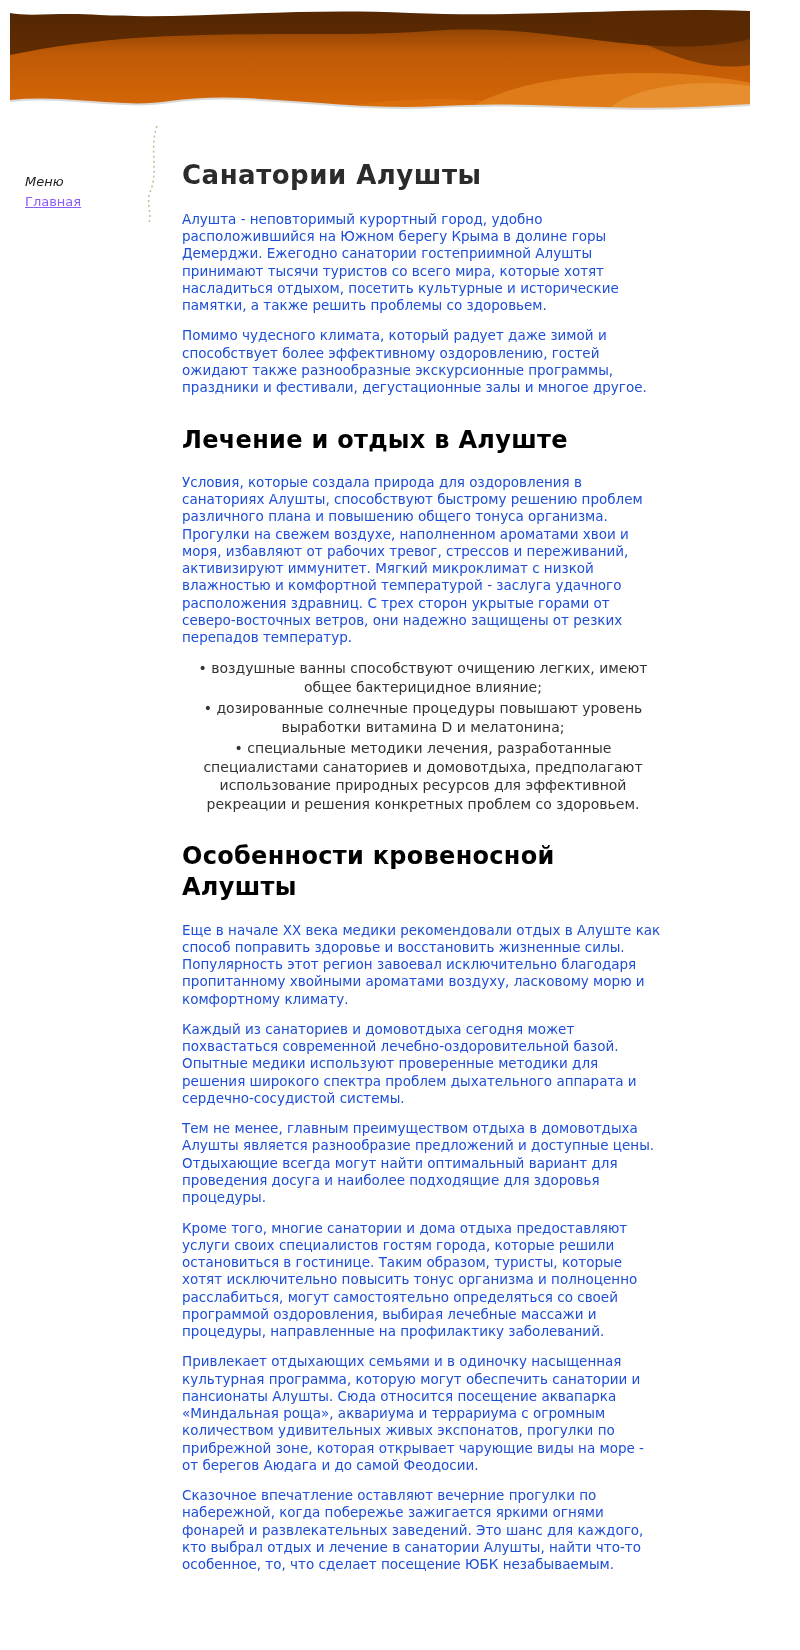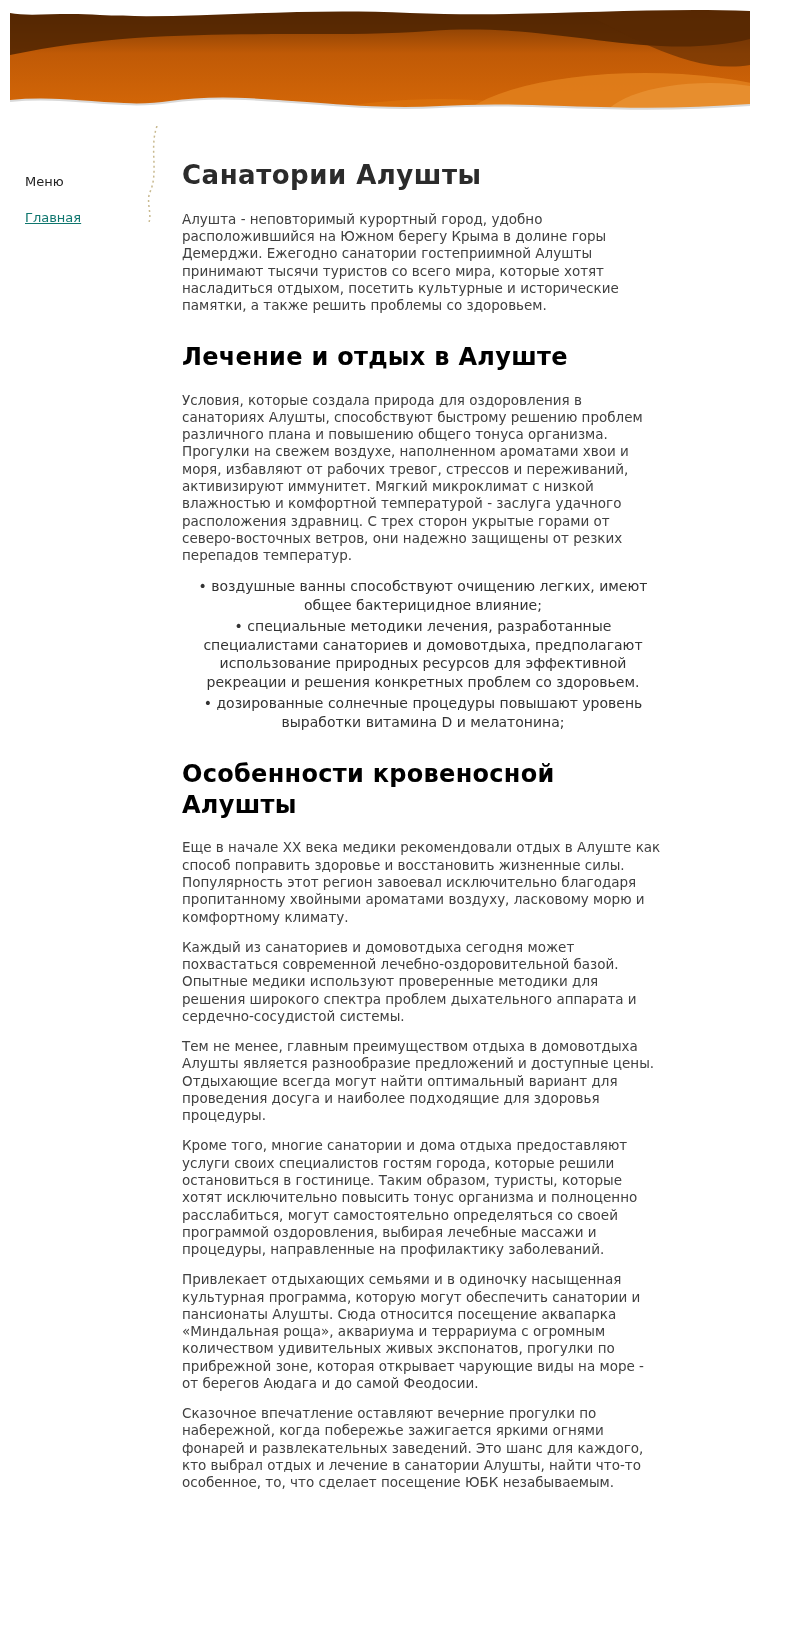--- a/index.html
+++ b/index.html
@@ -40,24 +40,25 @@
   .sidebar {
     width: 182px;
     box-sizing: border-box;
     padding: 12px 0 0 25px;
     flex: 0 0 auto;
     font-size: 13px;
     line-height: 1.35;
   }
   .menu-title {
     color: #222222;
-    margin-bottom: 18px;
+    margin-bottom: 2px;
+    font-style: italic;
   }
   .menu-link {
-    color: #0f766e;
+    color: #8b5cf6;
     text-decoration: underline;
     cursor: pointer;
     display: inline-block;
   }
   .content {
     width: 482px;
     flex: 0 0 auto;
   }
   h1.page-title {
     font-size: 26px;
@@ -73,21 +74,21 @@
     color: #000000;
     margin: 28px 0 18px 0;
     line-height: 1.3;
     max-width: 430px;
     letter-spacing: 0.3px;
   }
   .content p {
     font-size: 13.5px;
     line-height: 1.28;
     margin: 0 0 13px 0;
-    color: #404040;
+    color: #1d4ed8;
   }
   ul.bullets {
     list-style: none;
     margin: 2px 0 14px 0;
     padding: 0;
     text-align: center;
   }
   ul.bullets li {
     font-size: 14px;
     line-height: 1.32;
@@ -132,29 +133,30 @@
 
   <aside class="sidebar">
     <div class="menu-title">Меню</div>
     <a class="menu-link" href="#">Главная</a>
   </aside>
 
   <main class="content">
     <h1 class="page-title">Санатории Алушты</h1>
 
     <p>Алушта - неповторимый курортный город, удобно расположившийся на Южном берегу Крыма в долине горы Демерджи. Ежегодно санатории гостеприимной Алушты принимают тысячи туристов со всего мира, которые хотят насладиться отдыхом, посетить культурные и исторические памятки, а также решить проблемы со здоровьем.</p>
+    <p>Помимо чудесного климата, который радует даже зимой и способствует более эффективному оздоровлению, гостей ожидают также разнообразные экскурсионные программы, праздники и фестивали, дегустационные залы и многое другое.</p>
 
     <h2 class="section-heading">Лечение и отдых в Алуште</h2>
 
     <p>Условия, которые создала природа для оздоровления в санаториях Алушты, способствуют быстрому решению проблем различного плана и повышению общего тонуса организма. Прогулки на свежем воздухе, наполненном ароматами хвои и моря, избавляют от рабочих тревог, стрессов и переживаний, активизируют иммунитет. Мягкий микроклимат с низкой влажностью и комфортной температурой - заслуга удачного расположения здравниц. С трех сторон укрытые горами от северо-восточных ветров, они надежно защищены от резких перепадов температур.</p>
 
     <ul class="bullets">
       <li>воздушные ванны способствуют очищению легких, имеют общее бактерицидное влияние;</li>
+      <li>дозированные солнечные процедуры повышают уровень выработки витамина D и мелатонина;</li>
       <li>специальные методики лечения, разработанные специалистами санаториев и домовотдыха, предполагают использование природных ресурсов для эффективной рекреации и решения конкретных проблем со здоровьем.</li>
-      <li>дозированные солнечные процедуры повышают уровень выработки витамина D и мелатонина;</li>
     </ul>
 
     <h2 class="section-heading">Особенности кровеносной Алушты</h2>
 
     <p>Еще в начале XX века медики рекомендовали отдых в Алуште как способ поправить здоровье и восстановить жизненные силы. Популярность этот регион завоевал исключительно благодаря пропитанному хвойными ароматами воздуху, ласковому морю и комфортному климату.</p>
     <p>Каждый из санаториев и домовотдыха сегодня может похвастаться современной лечебно-оздоровительной базой. Опытные медики используют проверенные методики для решения широкого спектра проблем дыхательного аппарата и сердечно-сосудистой системы.</p>
     <p>Тем не менее, главным преимуществом отдыха в домовотдыха Алушты является разнообразие предложений и доступные цены. Отдыхающие всегда могут найти оптимальный вариант для проведения досуга и наиболее подходящие для здоровья процедуры.</p>
     <p>Кроме того, многие санатории и дома отдыха предоставляют услуги своих специалистов гостям города, которые решили остановиться в гостинице. Таким образом, туристы, которые хотят исключительно повысить тонус организма и полноценно расслабиться, могут самостоятельно определяться со своей программой оздоровления, выбирая лечебные массажи и процедуры, направленные на профилактику заболеваний.</p>
     <p>Привлекает отдыхающих семьями и в одиночку насыщенная культурная программа, которую могут обеспечить санатории и пансионаты Алушты. Сюда относится посещение аквапарка «Миндальная роща», аквариума и террариума с огромным количеством удивительных живых экспонатов, прогулки по прибрежной зоне, которая открывает чарующие виды на море - от берегов Аюдага и до самой Феодосии.</p>
     <p>Сказочное впечатление оставляют вечерние прогулки по набережной, когда побережье зажигается яркими огнями фонарей и развлекательных заведений. Это шанс для каждого, кто выбрал отдых и лечение в санатории Алушты, найти что-то особенное, то, что сделает посещение ЮБК незабываемым.</p>

